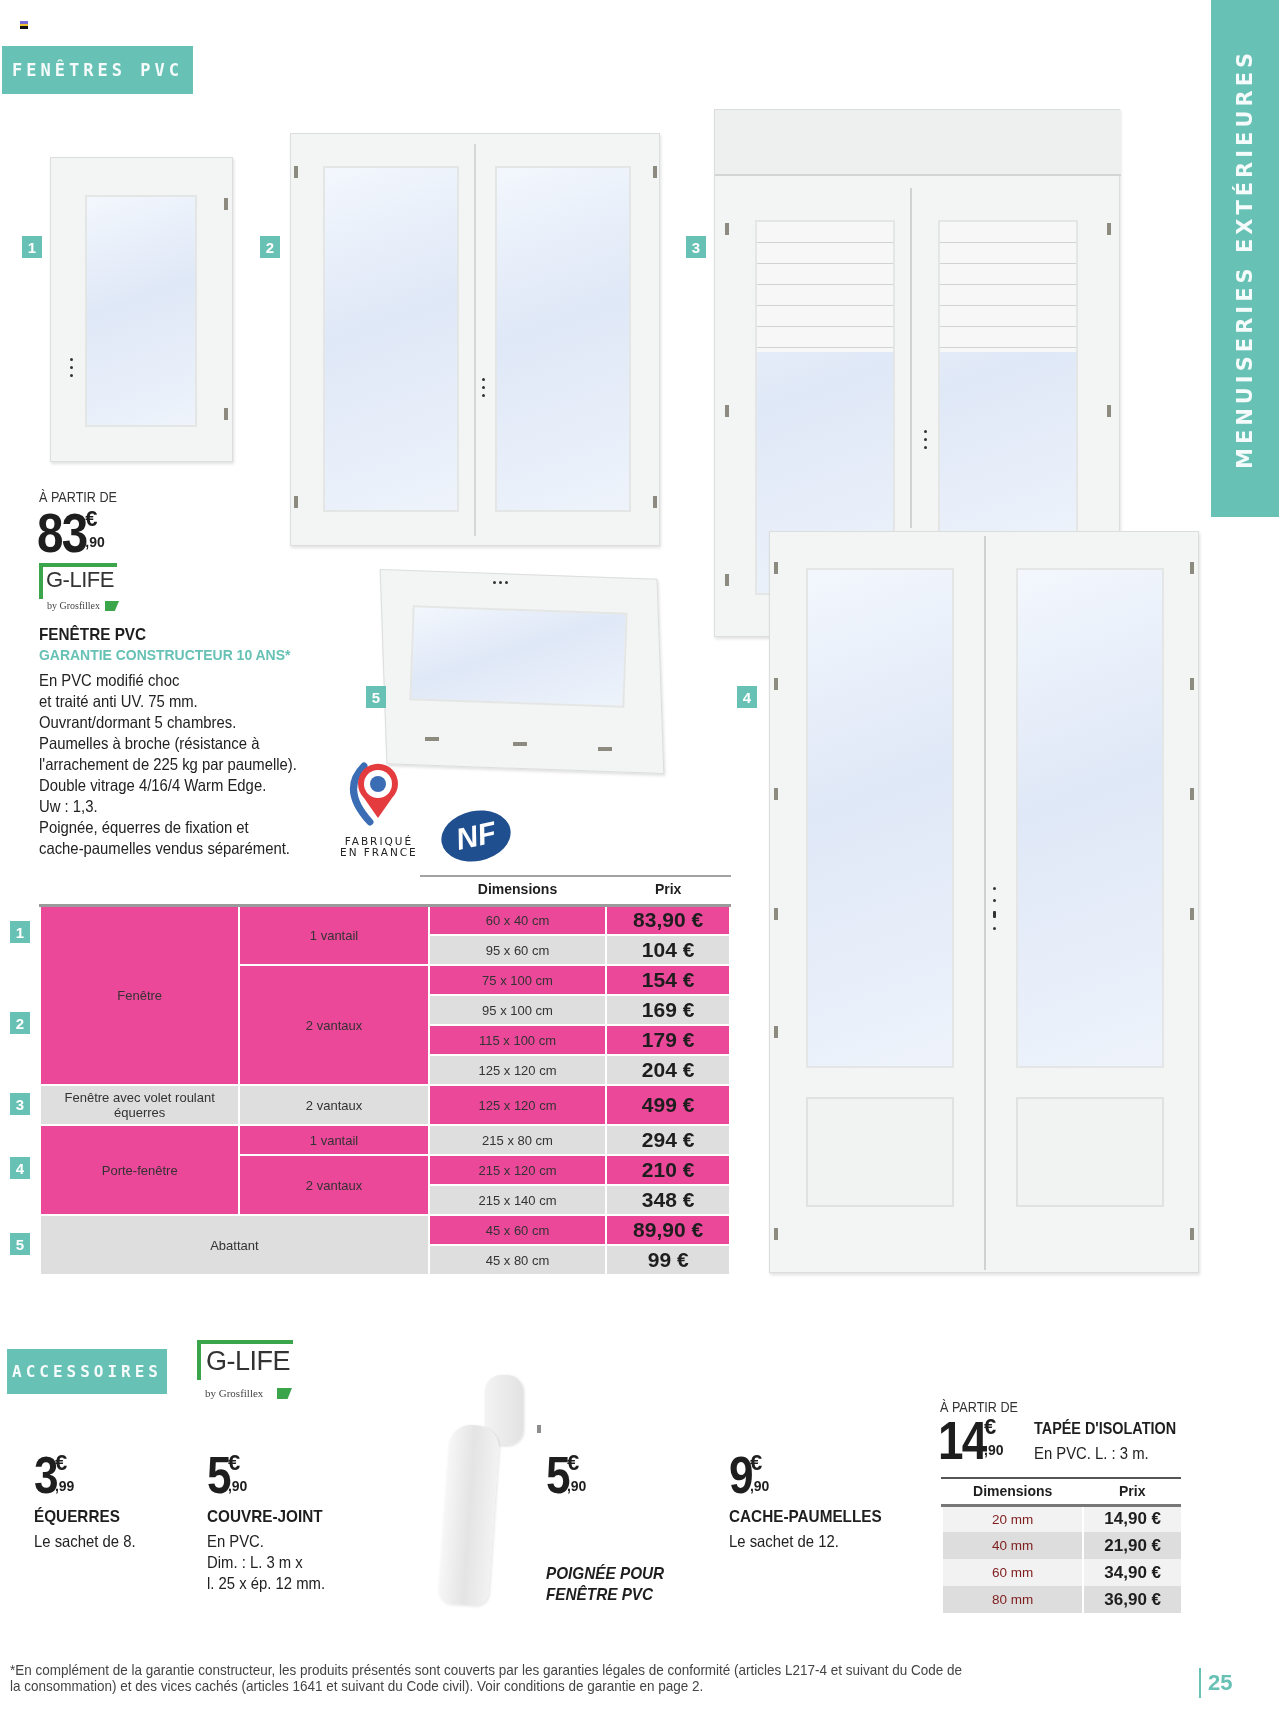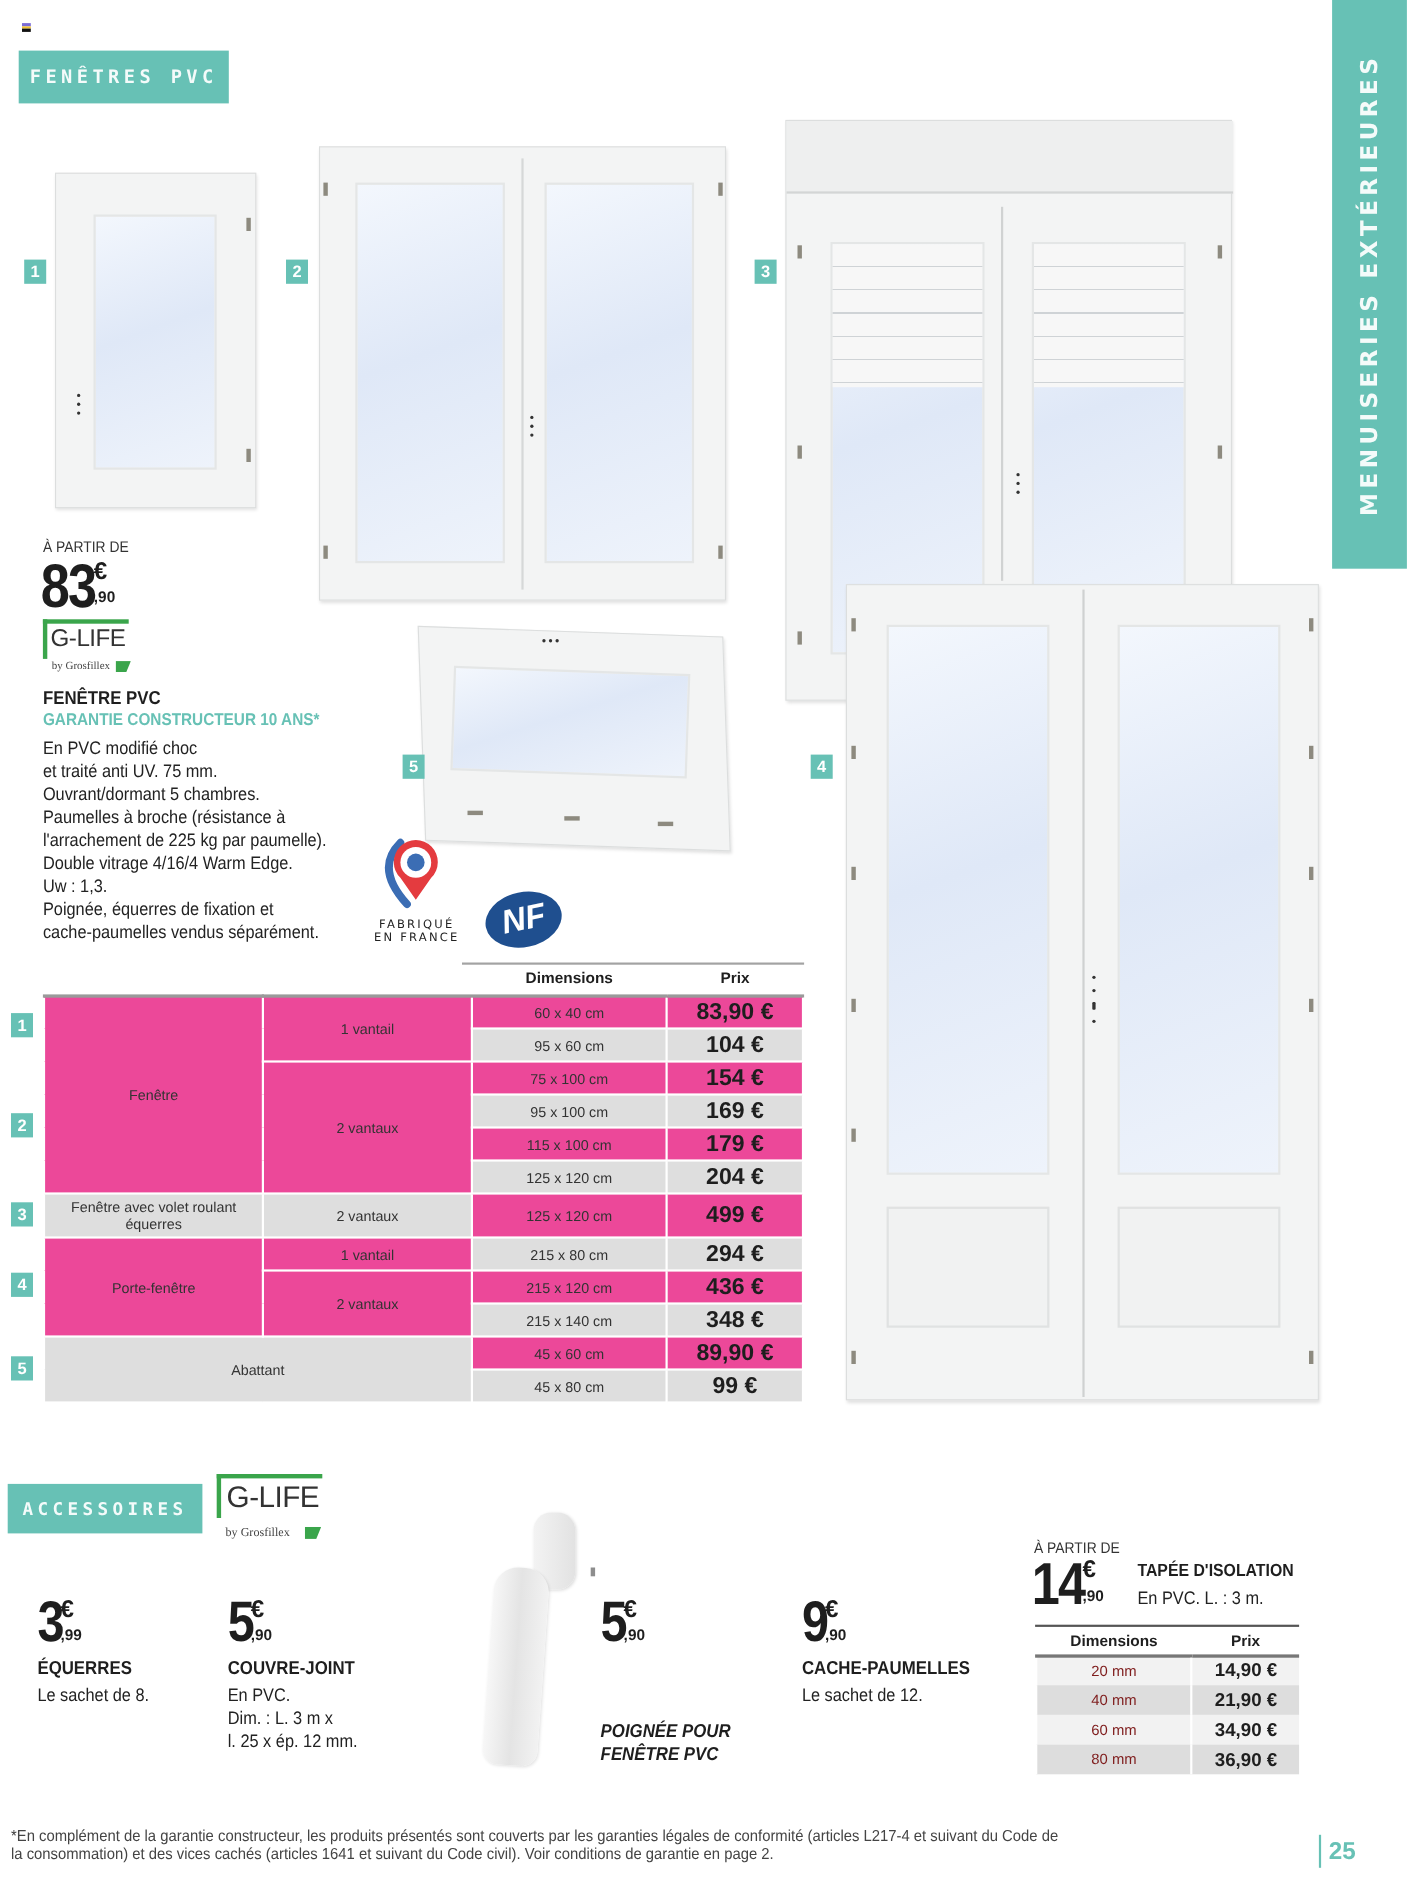--- a/index.html
+++ b/index.html
@@ -72,21 +72,21 @@
 </style>
 </head>
 <body>
 
 <div class="abs cmyk-mark" style="left:20px;top:21px;">
   <span style="background:#7a6cd6"></span>
     <span style="background:#f2c230"></span>
     <span style="background:#111"></span>
 </div>
 
-<div class="abs section-label" style="left:17px;top:46px;width:191px;height:48px;font-size:17px;">FENÊTRES PVC</div>
+<div class="abs section-label" style="left:2px;top:46px;width:191px;height:48px;font-size:17px;">FENÊTRES PVC</div>
 
 <div class="abs side-tab" style="left:1211px;top:0;width:68px;height:517px;">MENUISERIES EXTÉRIEURES</div>
 
 <div class="abs frame" style="left:50px;top:157px;width:183px;height:305px;">
   <div class="abs glass" style="left:34px;top:37px;width:112px;height:232px;"></div>
   <div class="abs handle-dots" style="left:18px;top:200px;">
       <i></i>
       <i></i>
       <i></i>
     </div>
@@ -272,39 +272,39 @@
   </tr>
   <tr>
     <td class="l" rowspan="3">Porte-fenêtre</td>
     <td class="l">1 vantail</td>
     <td class="d dim">215 x 80 cm</td>
     <td class="d prix">294 €</td>
   </tr>
   <tr>
     <td class="l" rowspan="2">2 vantaux</td>
     <td class="l dim">215 x 120 cm</td>
-    <td class="l prix">436 €</td>
+    <td class="l prix">210 €</td>
   </tr>
   <tr>
     <td class="d dim">215 x 140 cm</td>
     <td class="d prix">348 €</td>
   </tr>
   <tr>
     <td class="d" colspan="2" rowspan="2">Abattant</td>
     <td class="l dim">45 x 60 cm</td>
     <td class="l prix">89,90 €</td>
   </tr>
   <tr>
     <td class="d dim">45 x 80 cm</td>
     <td class="d prix">99 €</td>
   </tr>
 </tbody>
   </table>
 
-<div class="abs section-label" style="left:7px;top:1349px;width:177px;height:45px;font-size:16px;">ACCESSOIRES</div>
+<div class="abs section-label" style="left:7px;top:1349px;width:160px;height:45px;font-size:16px;">ACCESSOIRES</div>
 <div class="glife" style="left:197px;top:1340px;width:100px;height:66px;">
   <div class="box" style="width:96px;height:40px;"></div>
   <div class="name" style="font-size:27px;top:6px;left:9px;">G-LIFE</div>
   <div class="by" style="top:47px;font-size:11px;">by Grosfillex</div>
   <div class="leaf" style="left:80px;top:48px;width:15px;height:11px;"></div>
 </div>
 
 <div class="abs price" style="left:34px;top:1452px;">
   <span class="int" style="font-size:52px;">3</span>
   <span class="sub" style="margin-left:-6px;">

